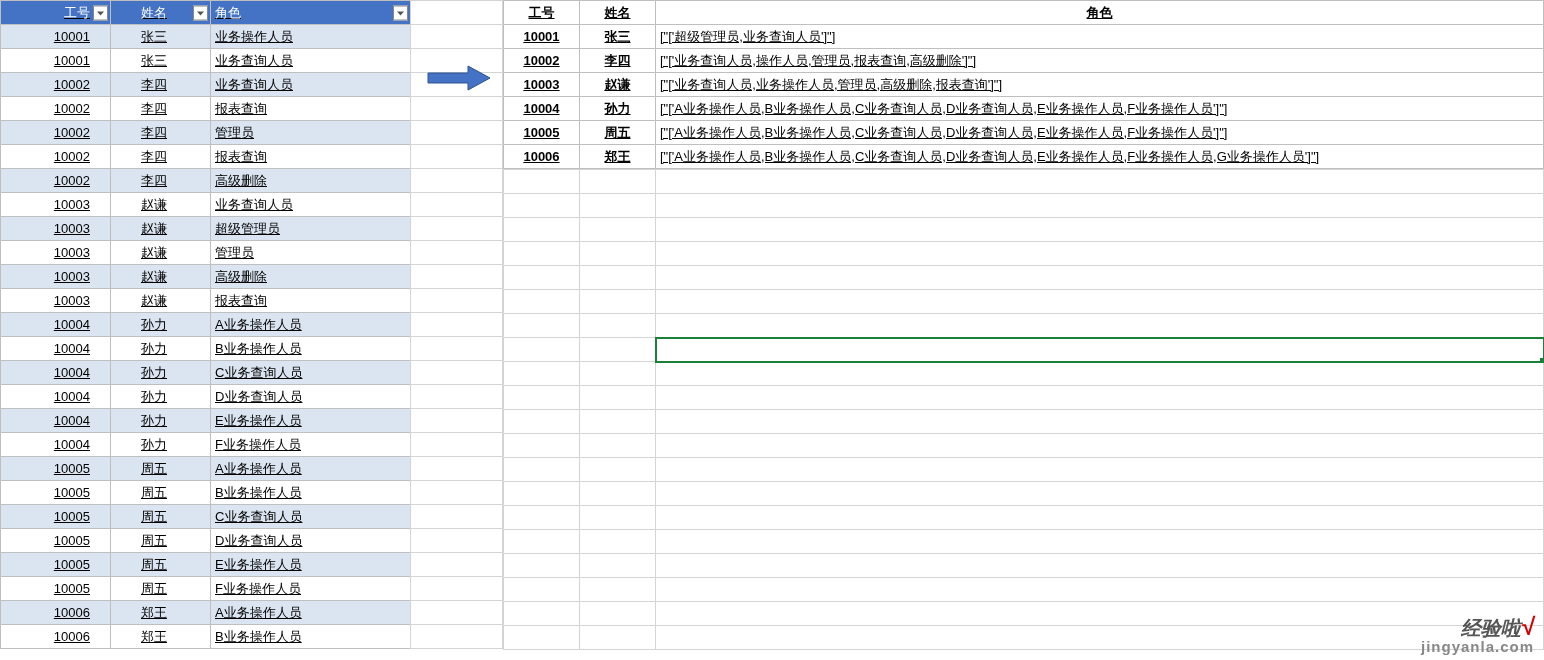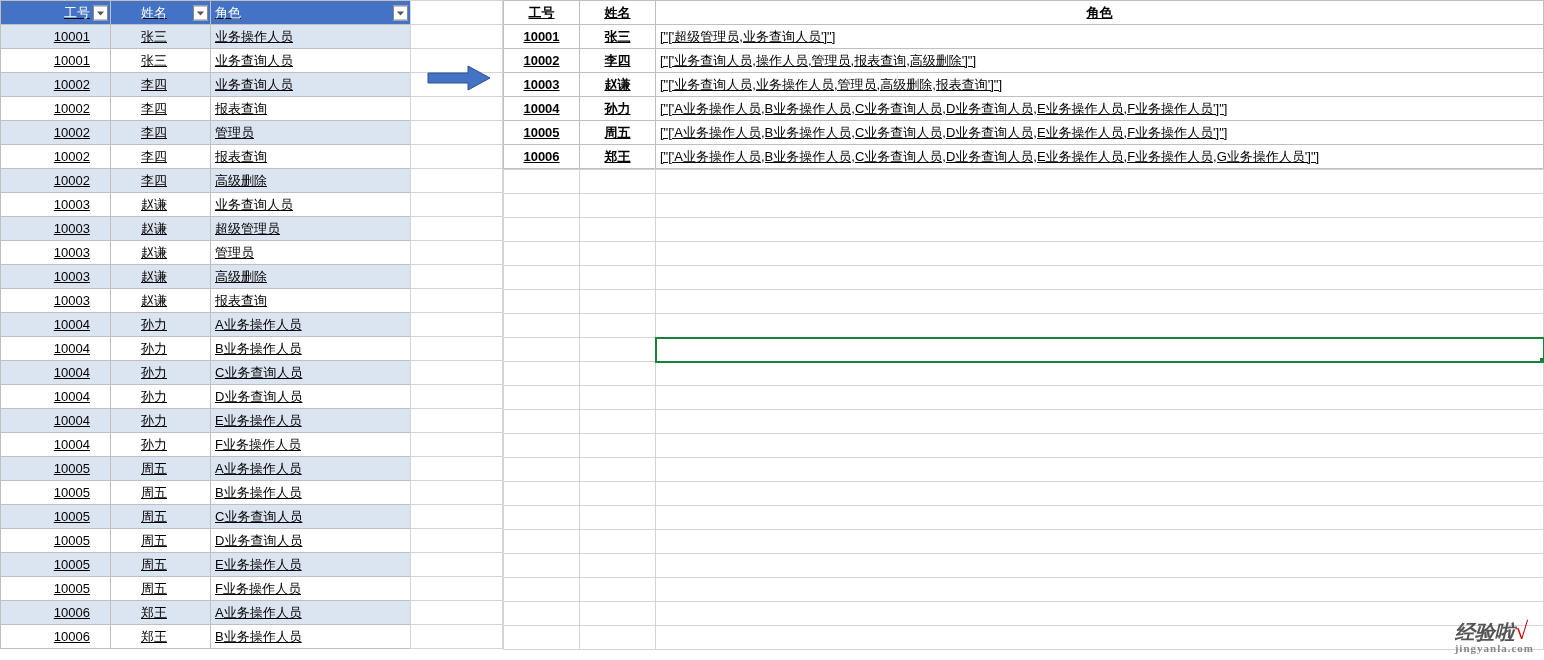--- a/index.html
+++ b/index.html
@@ -102,27 +102,28 @@
   position: absolute;
   right: -3px; bottom: -3px;
   width: 6px; height: 6px;
   background: #1a7f37;
 }
 
 
 .watermark {
   position: absolute;
   right: 10px; bottom: 6px;
-  font-family: Liberation Serif, serif;
+  font-family: Liberation Sans, sans-serif;
   font-weight: bold;
+  text-align: right;
   line-height: 1;
 }
 .watermark .wm-top { font-size: 20px; color: #555; font-style: italic; }
 .watermark .wm-top .check { color: #d40000; font-size: 24px; }
-.watermark .wm-bot { font-size: 11px; color: #888; letter-spacing: 1px; }
+.watermark .wm-bot { font-size: 15px; color: #888; letter-spacing: 1px; }
 </style>
 </head>
 <body>
 
 <table class="grid left-table">
   <thead>
     <tr>
       <th class="c1">
         <span>工号</span>
         <span class="filter-btn">

